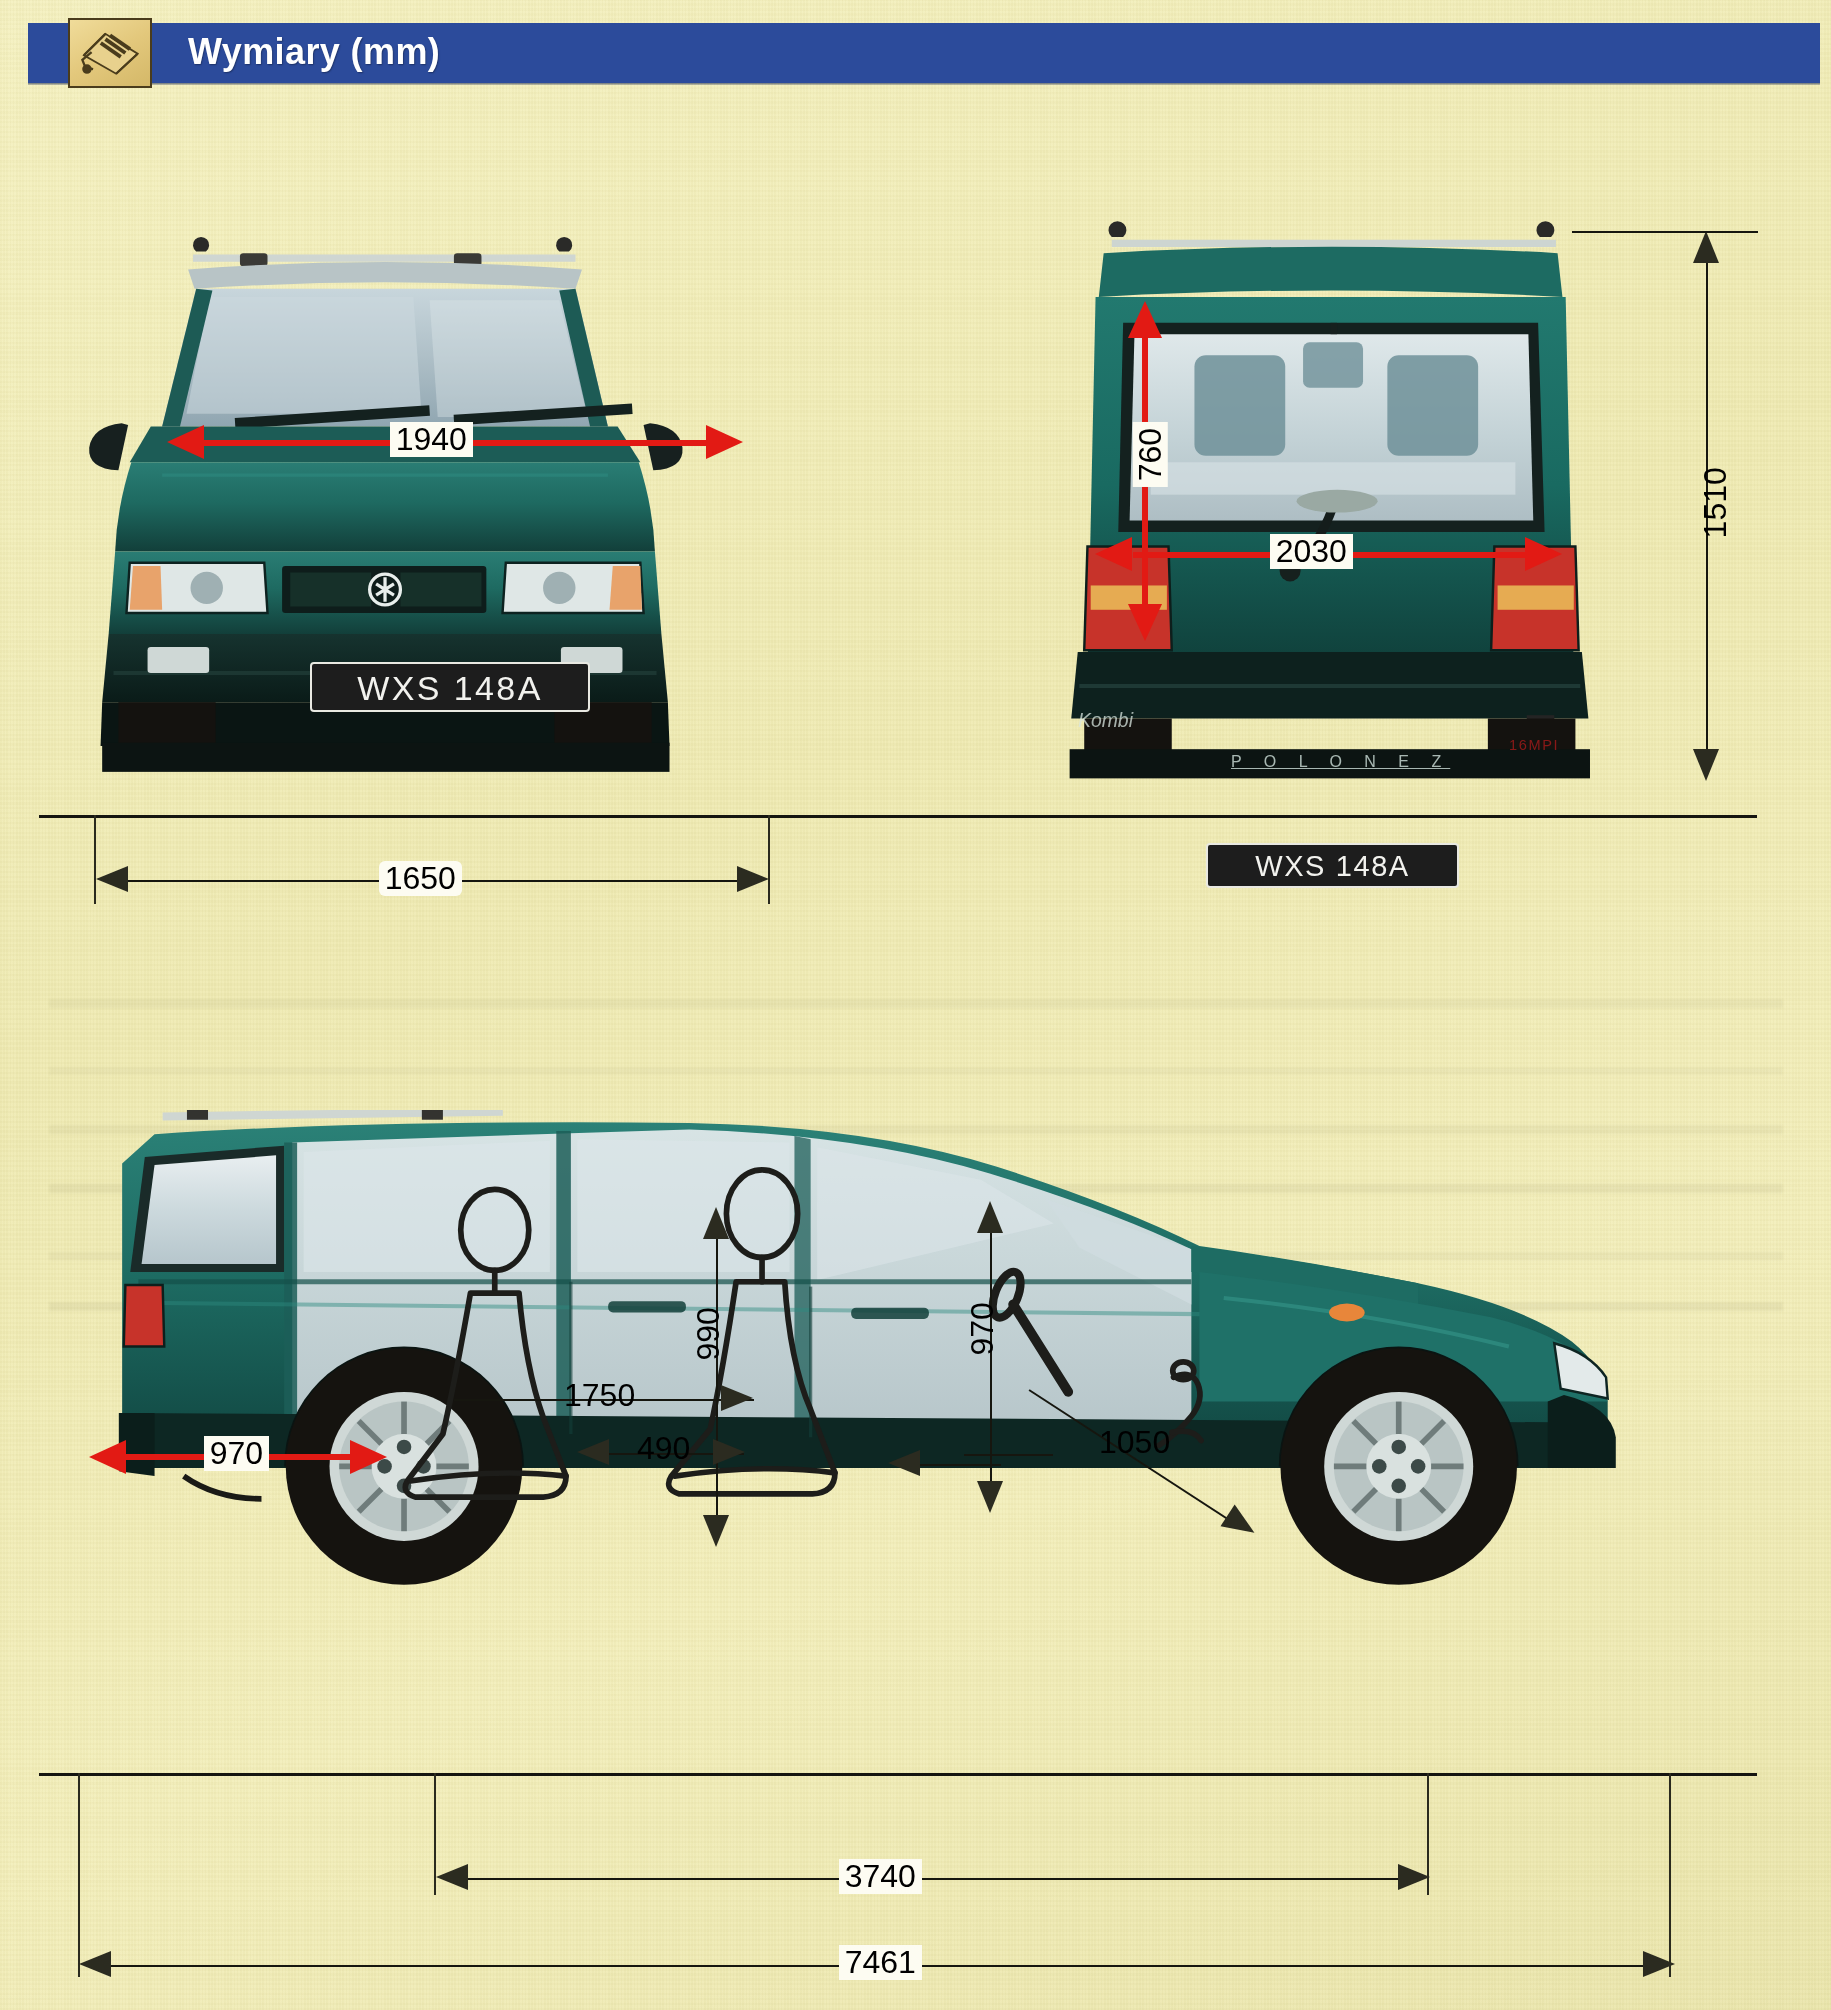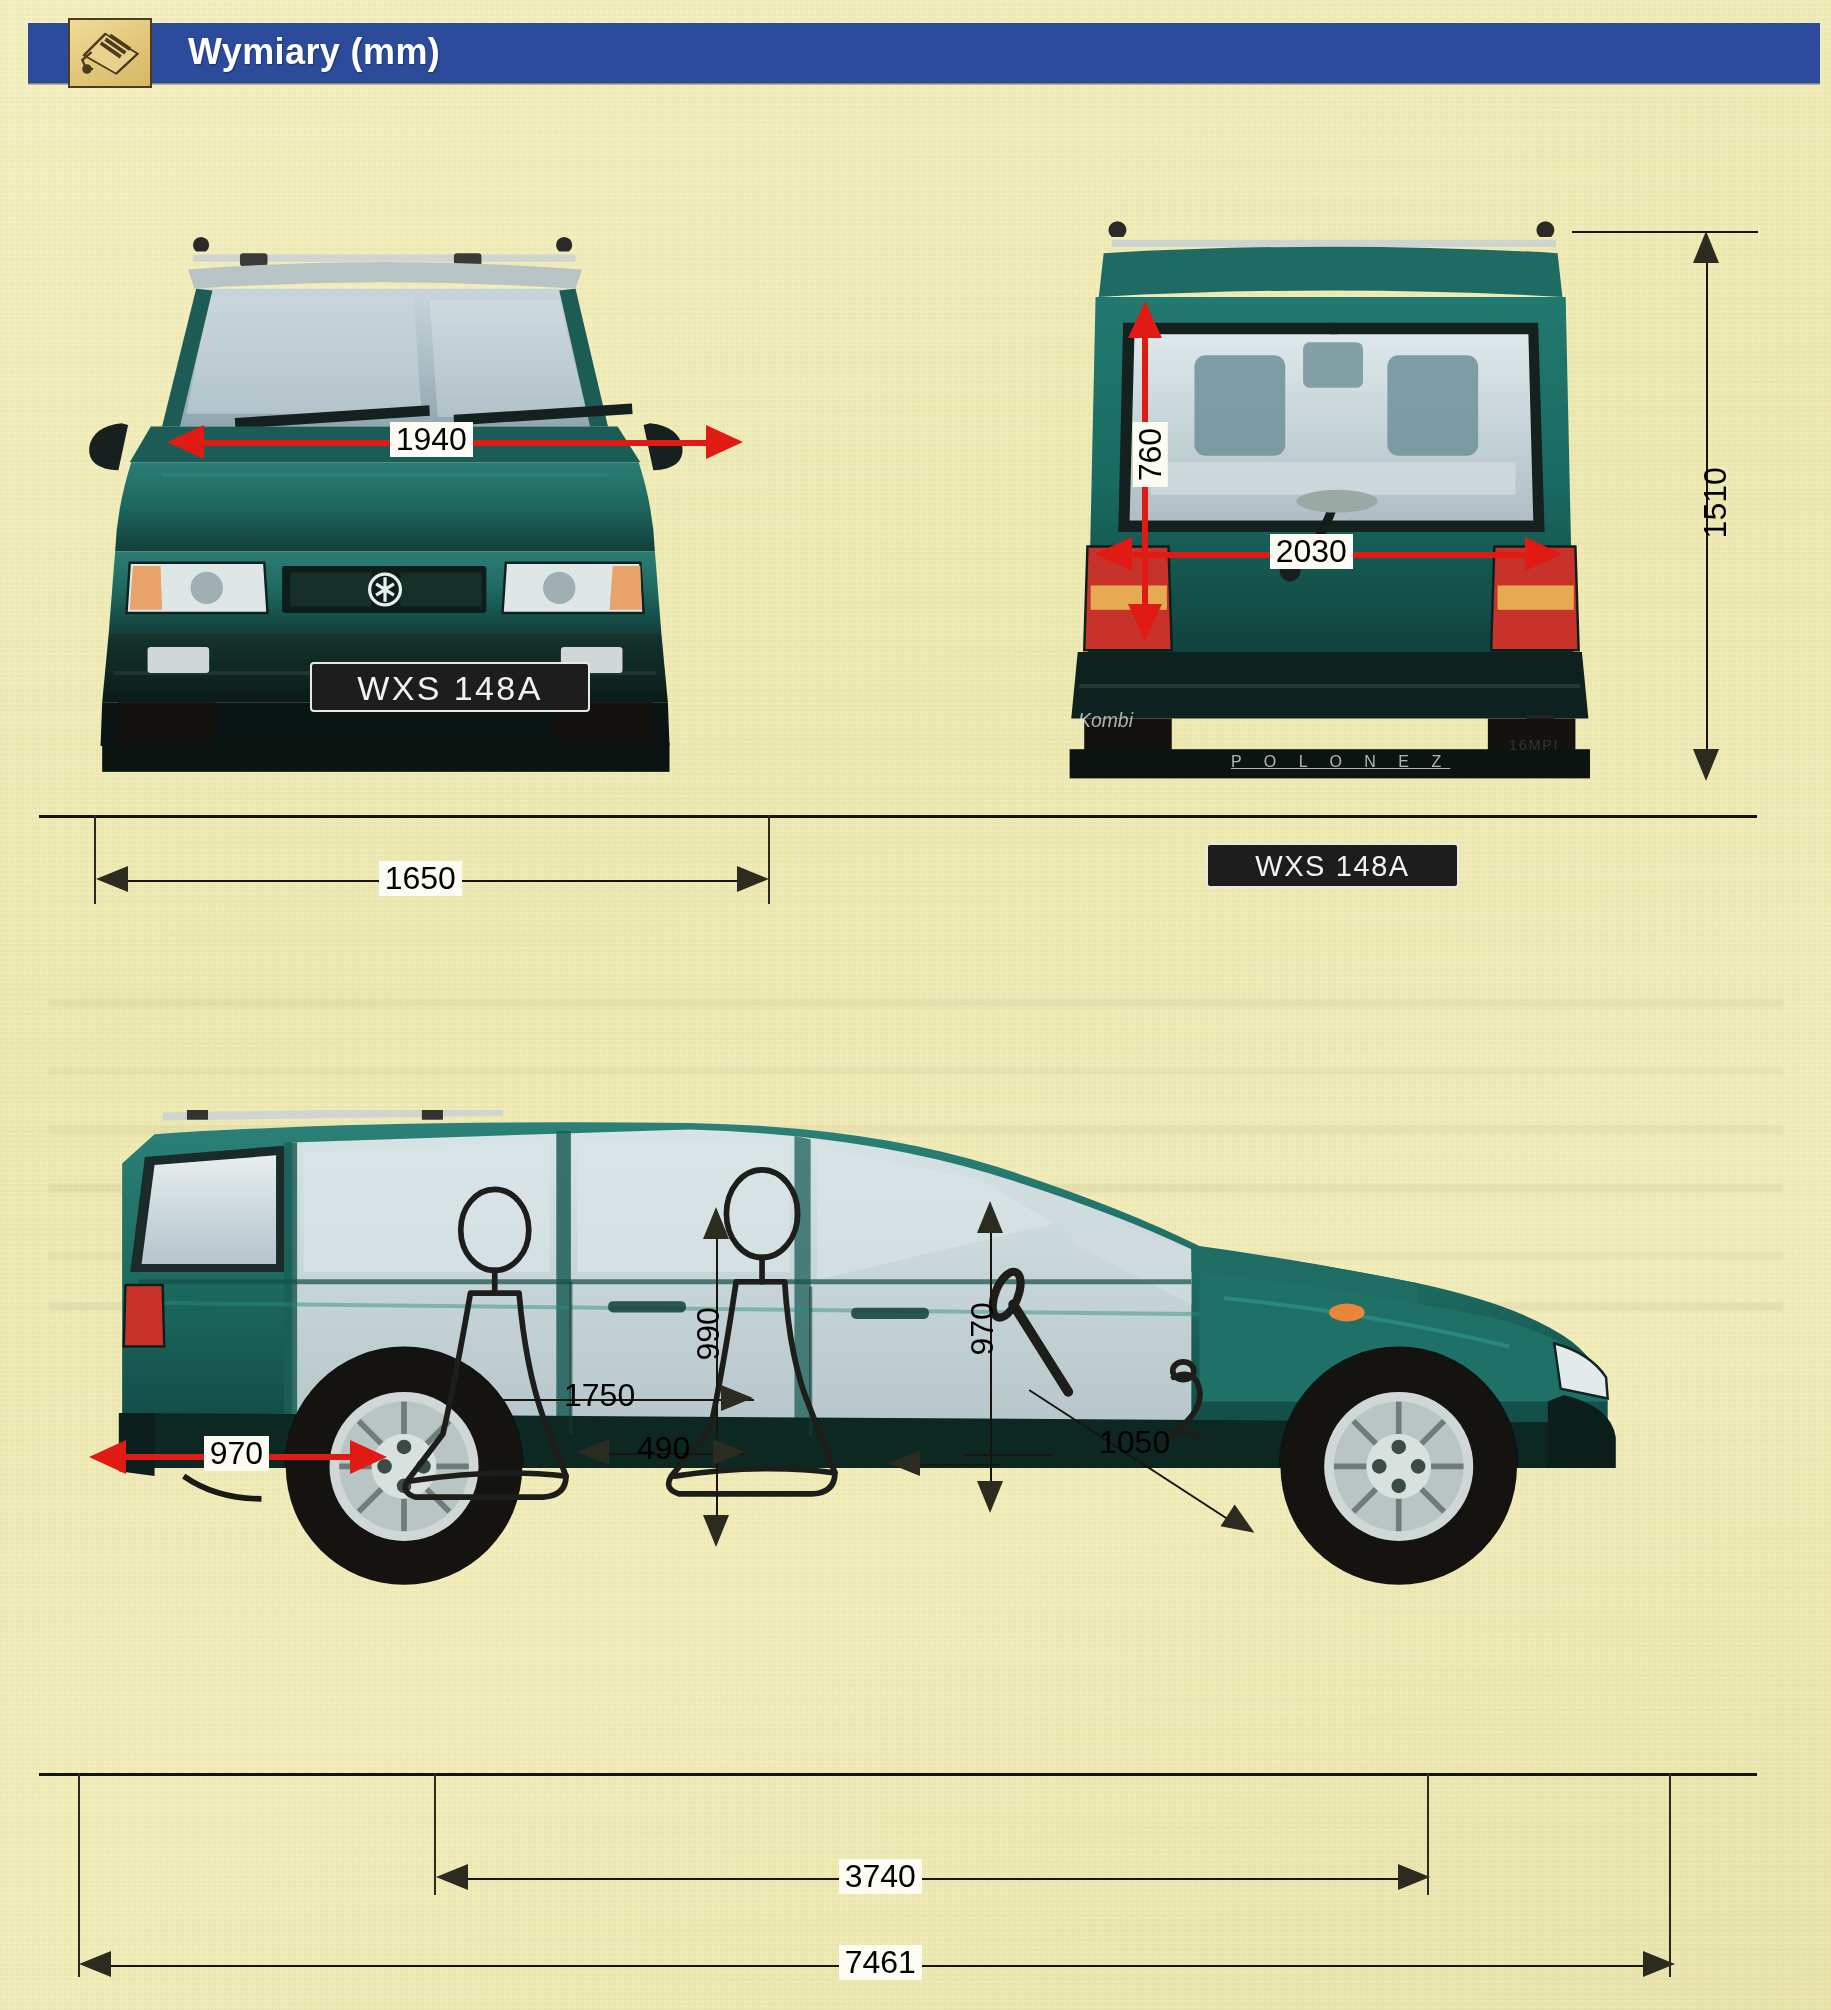--- a/index.html
+++ b/index.html
@@ -121,21 +121,21 @@
   }
   .script-text {
     position: absolute;
     color: #d9e6e0;
     font-size: 19.4px;
     font-style: italic;
     opacity: .75;
   }
   .model-text {
     position: absolute;
-    color: #404040;
+    color: #b91c1c;
     font-size: 14.6px;
     letter-spacing: 1.6px;
     opacity: .7;
   }
 
   
   .ground { position: absolute; height: 3.2px; background: #151510; }
   .ext    { position: absolute; width: 2.4px; background: #2a2a1e; }
 </style>
 </head>
@@ -319,21 +319,21 @@
 <div class="ln h" style="left:1572px; top:231px; width:186px;"></div>
 <div class="dim-label plain vert-label" style="left:1680px; top:486px; transform:rotate(-90deg);">1510</div>
 
 <div class="ground" style="left:39px; top:815px; width:1718px;"></div>
 <div class="ext" style="left:94px; top:815px; height:89px;"></div>
 <div class="ext" style="left:768px; top:815px; height:89px;"></div>
 
 <div class="ln h" style="left:123px; top:880px; width:617px;"></div>
 <div class="arrow left" style="left:96px; top:866px;"></div>
 <div class="arrow right" style="left:737px; top:866px;"></div>
-<div class="dim-label boxed" style="left:379px; top:861px;">1650</div>
+<div class="dim-label boxed" style="left:379px; top:861px;border-radius:6px;">1650</div>
 
 <div class="view" style="left:41px; top:1110px; width:1677px; height:648px;">
   <svg viewBox="0 0 2070 800" width="1677" height="648">
     <defs>
       <linearGradient id="bodyS" x1="0" y1="0" x2="0" y2="1">
         <stop offset="0" stop-color="#2b8177"></stop>
           <stop offset=".45" stop-color="#1d6b62"></stop>
           <stop offset="1" stop-color="#10443f"></stop>
       </linearGradient>
       <linearGradient id="glassS" x1="0" y1="0" x2="0" y2="1">

